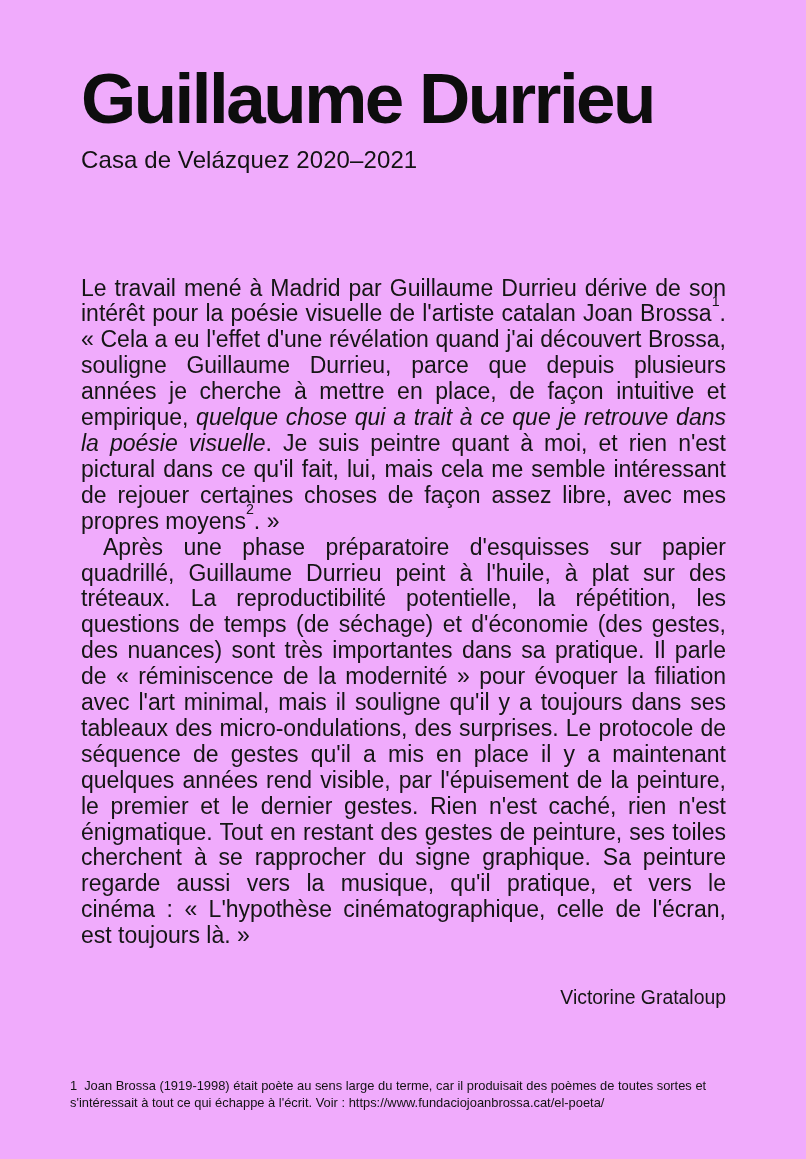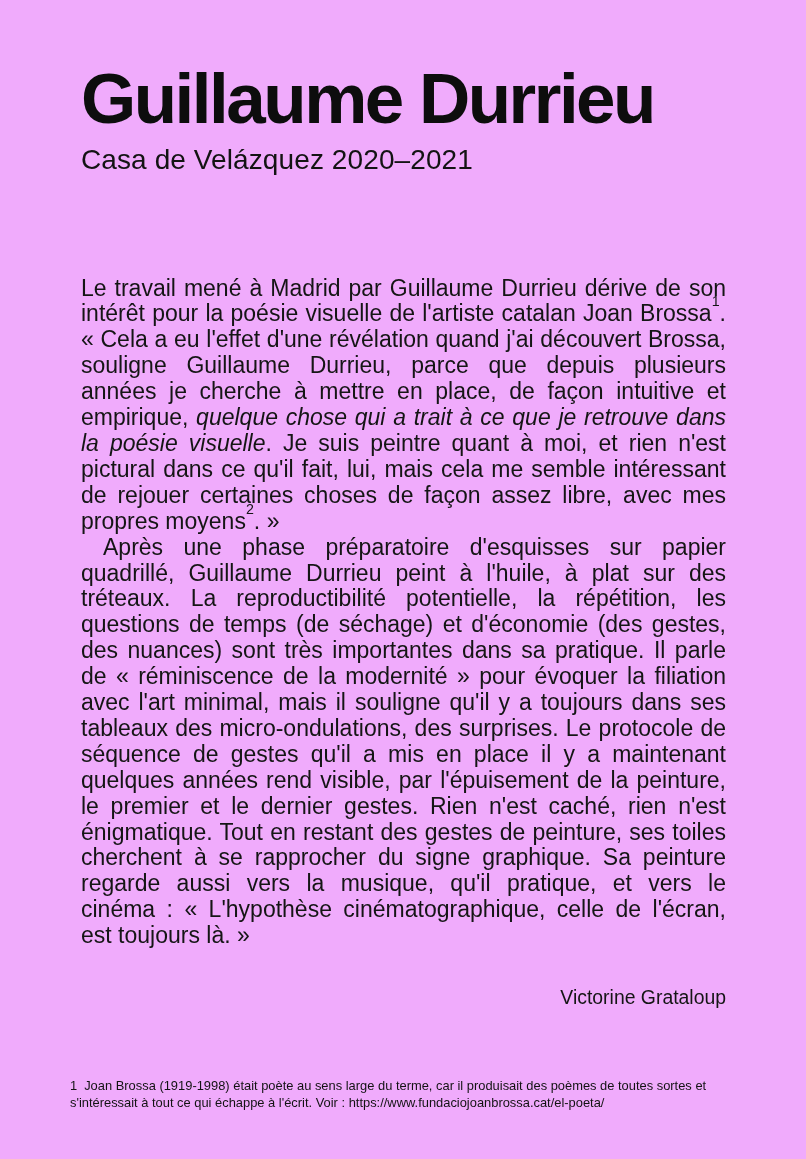--- a/index.html
+++ b/index.html
@@ -23,21 +23,21 @@
     margin: 62px 0 0 0;
     font-size: 71px;
     font-weight: 700;
     letter-spacing: -2.5px;
     line-height: 1.05;
     color: #0d0d0d;
     white-space: nowrap;
   }
   .doc-subtitle {
     margin-top: 11px;
-    font-size: 28px;
+    font-size: 24px;
     line-height: 24px;
     letter-spacing: 0.1px;
     color: #131313;
   }
   .body-text {
     margin-top: 104px;
     font-size: 23px;
     line-height: 25.9px;
     text-align: justify;
     color: #151515;

